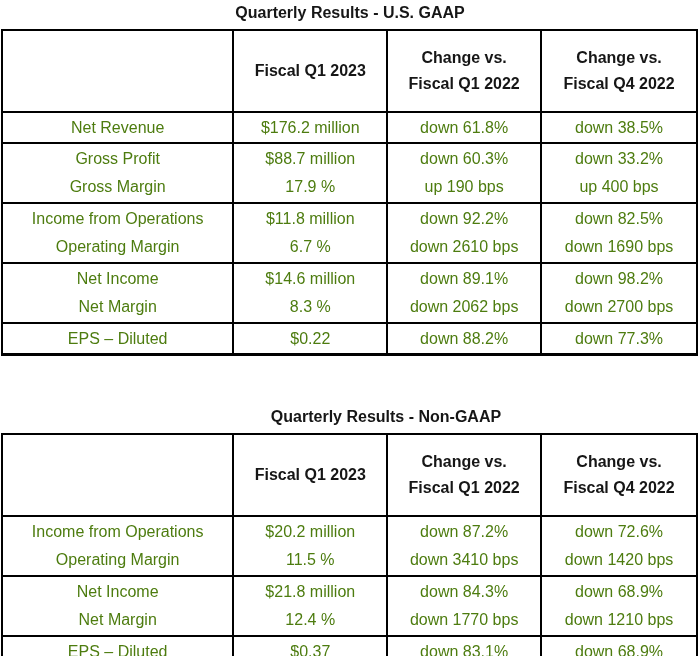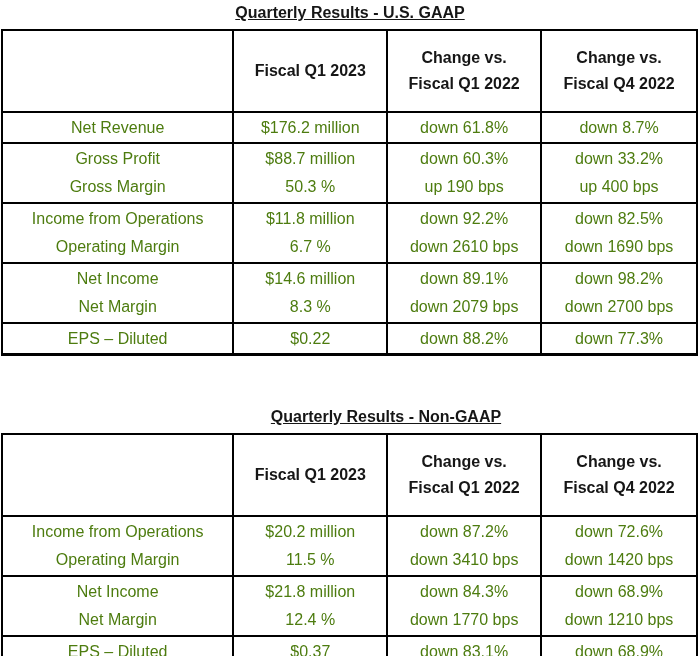--- a/index.html
+++ b/index.html
@@ -17,21 +17,20 @@
     padding-top: 3px;
   }
   .table-title {
     width: 700px;
     text-align: center;
     font-size: 16px;
     font-weight: bold;
     color: #161616;
     margin: 0 0 4px 0;
     line-height: 20px;
-    text-decoration: underline;
   }
   .second .table-title {
     margin-top: 51px;
     padding-left: 36px;
   }
   table.fin-table {
     border-collapse: collapse;
     table-layout: fixed;
     width: 697px;
     margin-left: 1px;
@@ -96,31 +95,31 @@
             <td>
               <span class="cell-line">Net Revenue</span>
             </td>
             <td>
               <span class="cell-line">$176.2 million</span>
             </td>
             <td>
               <span class="cell-line">down 61.8%</span>
             </td>
             <td>
-              <span class="cell-line">down 8.7%</span>
+              <span class="cell-line">down 38.5%</span>
             </td>
           </tr>
           <tr class="row-double">
             <td>
               <span class="cell-line">Gross Profit</span>
               <span class="cell-line">Gross Margin</span>
             </td>
             <td>
               <span class="cell-line">$88.7 million</span>
-              <span class="cell-line">50.3 %</span>
+              <span class="cell-line">17.9 %</span>
             </td>
             <td>
               <span class="cell-line">down 60.3%</span>
               <span class="cell-line">up 190 bps</span>
             </td>
             <td>
               <span class="cell-line">down 33.2%</span>
               <span class="cell-line">up 400 bps</span>
             </td>
           </tr>
@@ -146,21 +145,21 @@
             <td>
               <span class="cell-line">Net Income</span>
               <span class="cell-line">Net Margin</span>
             </td>
             <td>
               <span class="cell-line">$14.6 million</span>
               <span class="cell-line">8.3 %</span>
             </td>
             <td>
               <span class="cell-line">down 89.1%</span>
-              <span class="cell-line">down 2079 bps</span>
+              <span class="cell-line">down 2062 bps</span>
             </td>
             <td>
               <span class="cell-line">down 98.2%</span>
               <span class="cell-line">down 2700 bps</span>
             </td>
           </tr>
           <tr class="row-single">
             <td>
               <span class="cell-line">EPS – Diluted</span>
             </td>

